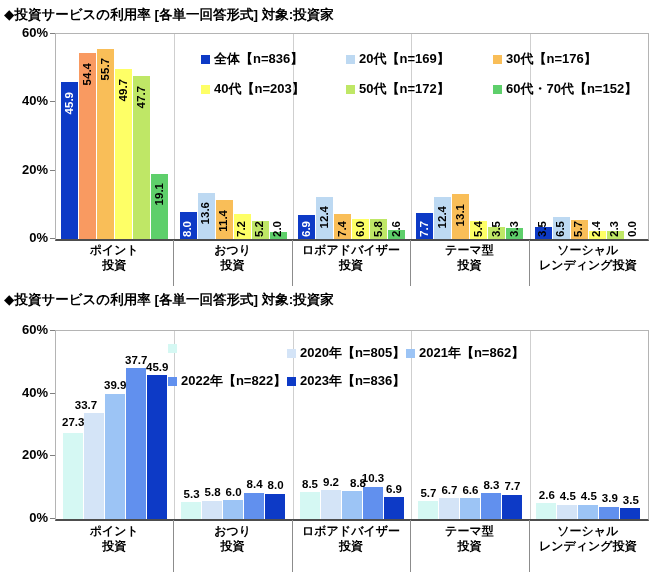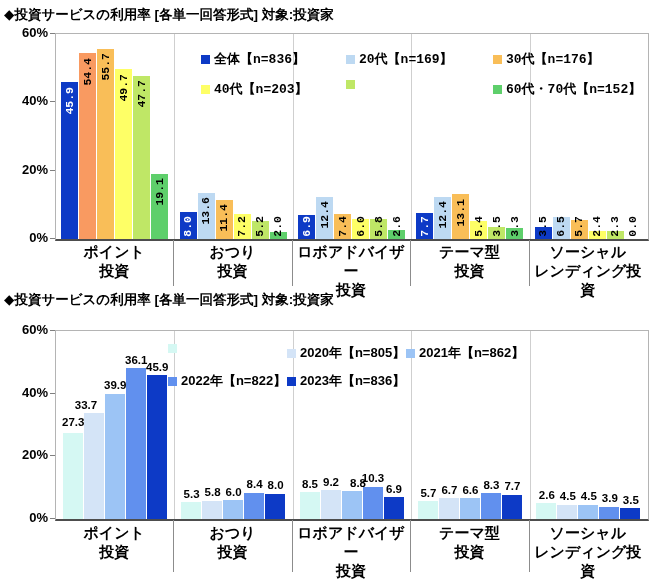--- a/index.html
+++ b/index.html
@@ -37,31 +37,31 @@
     font-size:11.5px;font-weight:bold;color:#000;line-height:1;
     white-space:nowrap;
   }
   .legend-item{
     position:absolute;display:flex;align-items:center;
     font-size:13px;font-weight:bold;color:#000;white-space:nowrap;
   }
   .legend-marker{width:9px;height:9px;margin-right:4px;flex:none;}
   .xcat{
     position:absolute;text-align:center;
-    font-size:15px;font-weight:bold;color:#000;line-height:1.25;
+    font-size:12px;font-weight:bold;color:#000;line-height:1.25;
   }
 </style>
 </head>
 <body>
 
 <div id="page">
 
   <div class="chart-title" style="top:6px;">◆投資サービスの利用率 [各単一回答形式] 対象:投資家</div>
   <div id="chart0">
-      <div class="plot" style="top: 33px; height: 205px; font-family: Liberation Mono, monospace;">
+      <div class="plot" style="top: 33px; height: 205px;">
         <div class="sep" style="left: 118px; height: 205px;"></div>
         <div class="sep" style="left: 237px; height: 205px;"></div>
         <div class="sep" style="left: 355px; height: 205px;"></div>
         <div class="sep" style="left: 474px; height: 205px;"></div>
         <div class="bar" style="left: 5.2px; width: 17px; height: 156.825px; background: rgb(13, 58, 198);"></div>
         <div class="vlabel" style="left: 7.7px; bottom: 124.825px; color: rgb(255, 255, 255);">45.9</div>
         <div class="bar" style="left: 123.6px; width: 17px; height: 27.3333px; background: rgb(13, 58, 198);"></div>
         <div class="vlabel" style="left: 126.1px; bottom: 2px; color: rgb(255, 255, 255);">8.0</div>
         <div class="bar" style="left: 242px; width: 17px; height: 23.575px; background: rgb(13, 58, 198);"></div>
         <div class="vlabel" style="left: 244.5px; bottom: 2px; color: rgb(255, 255, 255);">6.9</div>
@@ -129,20 +129,21 @@
         <div class="legend-item" style="left: 437px; top: 16px;">
           <span class="legend-marker" style="background: rgb(249, 190, 88);"></span>
           <span>30代【n=176】</span>
         </div>
         <div class="legend-item" style="left: 145px; top: 46px;">
           <span class="legend-marker" style="background: rgb(254, 255, 102);"></span>
           <span>40代【n=203】</span>
         </div>
         <div class="legend-item" style="left: 290px; top: 46px;">
           <span class="legend-marker" style="background: rgb(191, 231, 102);"></span>
+          <span>50代【n=172】</span>
         </div>
         <div class="legend-item" style="left: 437px; top: 46px;">
           <span class="legend-marker" style="background: rgb(94, 207, 107);"></span>
           <span>60代・70代【n=152】</span>
         </div>
       </div>
       <div class="ytick-label" style="left: 4px; top: 230px;">0%</div>
       <div class="ytick-mark" style="left: 50px; top: 238px;"></div>
       <div class="ytick-label" style="left: 4px; top: 161.667px;">20%</div>
       <div class="ytick-mark" style="left: 50px; top: 169.667px;"></div>
@@ -207,21 +208,21 @@
         <div class="hlabel" style="left: 40.2px; bottom: 127.02px;">39.9</div>
         <div class="bar" style="left: 167.1px; width: 20px; height: 18.8px; background: rgb(156, 196, 245);"></div>
         <div class="hlabel" style="left: 158.6px; bottom: 20.8px;">6.0</div>
         <div class="bar" style="left: 285.5px; width: 20px; height: 27.5733px; background: rgb(156, 196, 245);"></div>
         <div class="hlabel" style="left: 283px; bottom: 29.5733px;">8.8</div>
         <div class="bar" style="left: 403.9px; width: 20px; height: 20.68px; background: rgb(156, 196, 245);"></div>
         <div class="hlabel" style="left: 395.4px; bottom: 22.68px;">6.6</div>
         <div class="bar" style="left: 522.3px; width: 20px; height: 14.1px; background: rgb(156, 196, 245);"></div>
         <div class="hlabel" style="left: 513.8px; bottom: 16.1px;">4.5</div>
         <div class="bar" style="left: 69.7px; width: 20px; height: 150.713px; background: rgb(97, 144, 238);"></div>
-        <div class="hlabel" style="left: 61.2px; bottom: 152.713px;">36.1</div>
+        <div class="hlabel" style="left: 61.2px; bottom: 152.713px;">37.7</div>
         <div class="bar" style="left: 188.1px; width: 20px; height: 26.32px; background: rgb(97, 144, 238);"></div>
         <div class="hlabel" style="left: 179.6px; bottom: 28.32px;">8.4</div>
         <div class="bar" style="left: 306.5px; width: 20px; height: 32.2733px; background: rgb(97, 144, 238);"></div>
         <div class="hlabel" style="left: 298px; bottom: 34.2733px;">10.3</div>
         <div class="bar" style="left: 424.9px; width: 20px; height: 26.0067px; background: rgb(97, 144, 238);"></div>
         <div class="hlabel" style="left: 416.4px; bottom: 28.0067px;">8.3</div>
         <div class="bar" style="left: 543.3px; width: 20px; height: 12.22px; background: rgb(97, 144, 238);"></div>
         <div class="hlabel" style="left: 534.8px; bottom: 14.22px;">3.9</div>
         <div class="bar" style="left: 90.7px; width: 20px; height: 143.82px; background: rgb(13, 58, 198);"></div>
         <div class="hlabel" style="left: 82.2px; bottom: 145.82px;">45.9</div>

